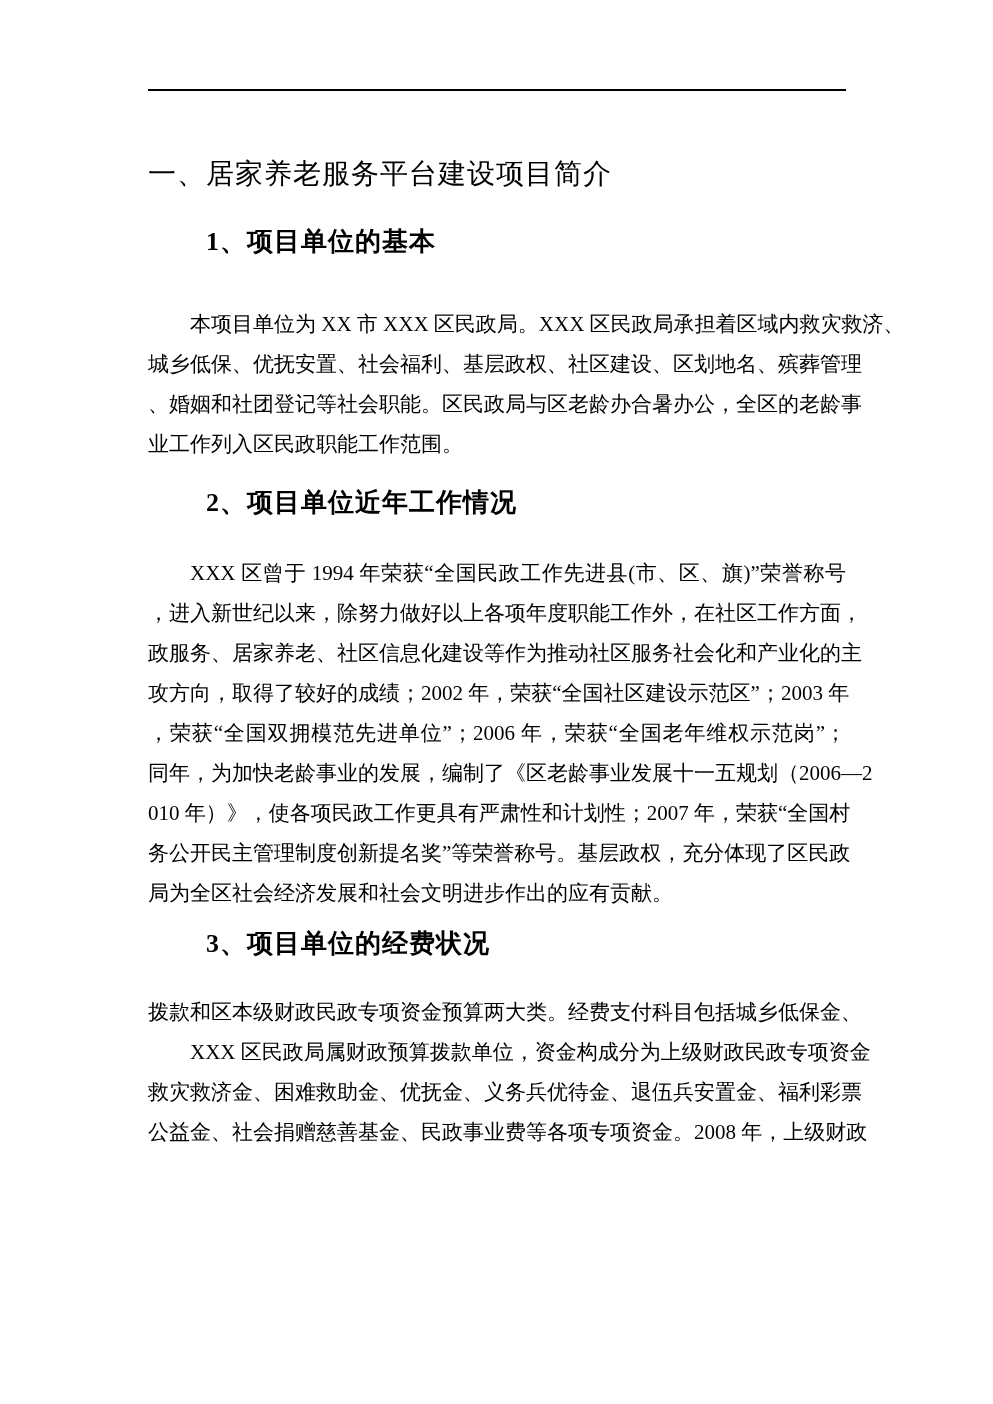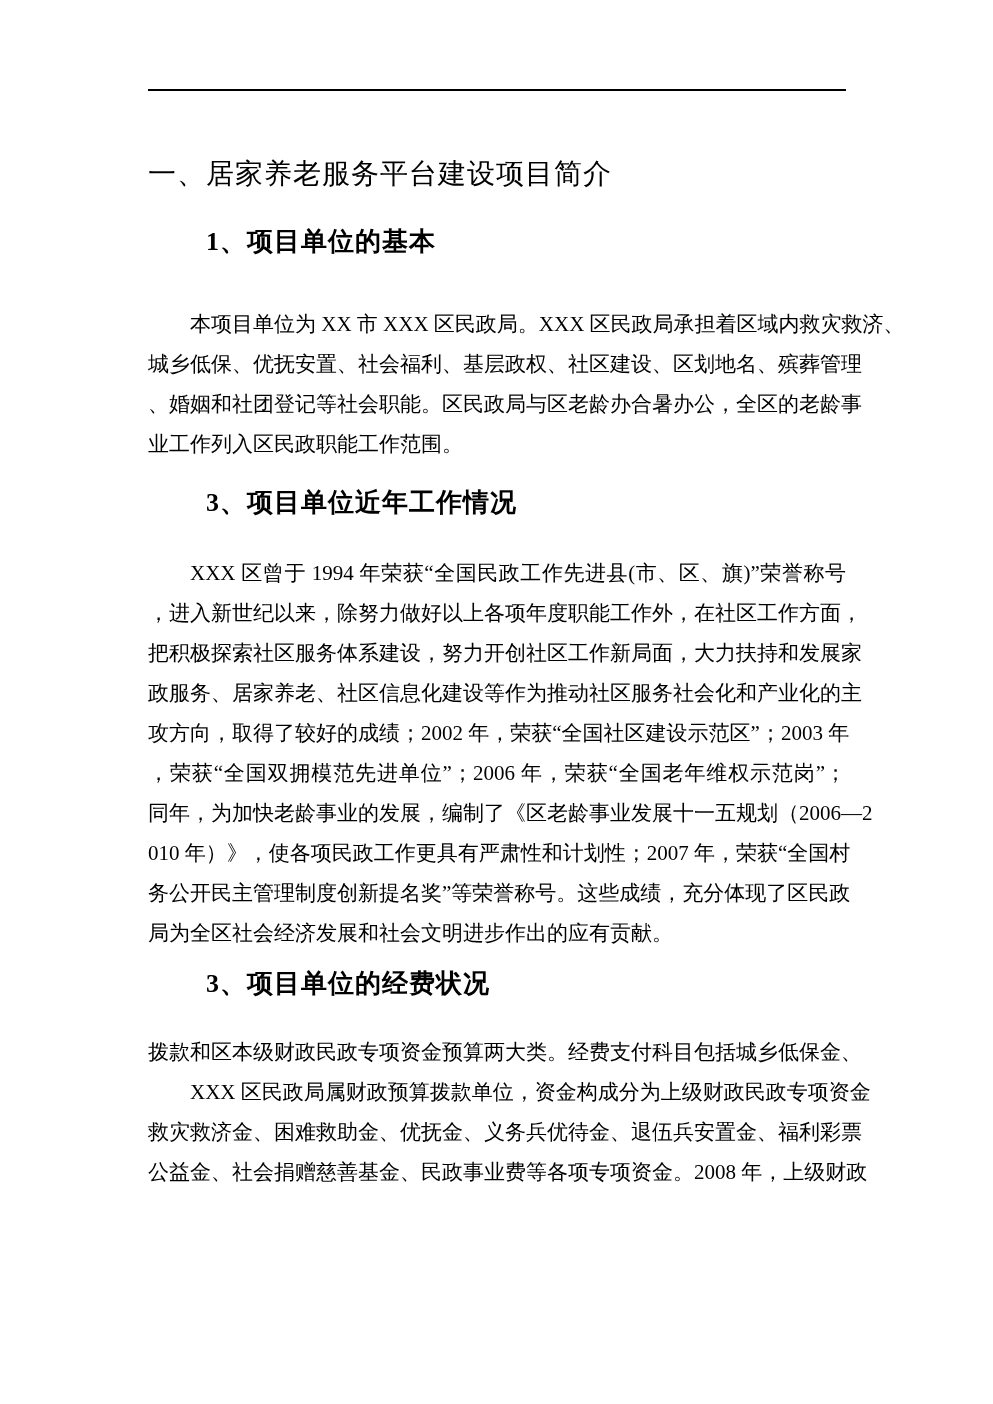--- a/index.html
+++ b/index.html
@@ -76,32 +76,31 @@
 
   <div class="subsection-heading sub1">1、项目单位的基本</div>
 
   <div class="para para1">
     <div class="line first">本项目单位为 XX 市 XXX 区民政局。XXX 区民政局承担着区域内救灾救济、</div>
     <div class="line">城乡低保、优抚安置、社会福利、基层政权、社区建设、区划地名、殡葬管理</div>
     <div class="line">、婚姻和社团登记等社会职能。区民政局与区老龄办合暑办公，全区的老龄事</div>
     <div class="line last">业工作列入区民政职能工作范围。</div>
   </div>
 
-  <div class="subsection-heading sub2">3、项目单位近年工作情况</div>
+  <div class="subsection-heading sub2">2、项目单位近年工作情况</div>
 
   <div class="para para2">
     <div class="line first">XXX 区曾于 1994 年荣获“全国民政工作先进县(市、区、旗)”荣誉称号</div>
     <div class="line">，进入新世纪以来，除努力做好以上各项年度职能工作外，在社区工作方面，</div>
-    <div class="line">把积极探索社区服务体系建设，努力开创社区工作新局面，大力扶持和发展家</div>
     <div class="line">政服务、居家养老、社区信息化建设等作为推动社区服务社会化和产业化的主</div>
     <div class="line">攻方向，取得了较好的成绩；2002 年，荣获“全国社区建设示范区”；2003 年</div>
     <div class="line">，荣获“全国双拥模范先进单位”；2006 年，荣获“全国老年维权示范岗”；</div>
     <div class="line">同年，为加快老龄事业的发展，编制了《区老龄事业发展十一五规划（2006—2</div>
     <div class="line">010 年）》，使各项民政工作更具有严肃性和计划性；2007 年，荣获“全国村</div>
-    <div class="line">务公开民主管理制度创新提名奖”等荣誉称号。这些成绩，充分体现了区民政</div>
+    <div class="line">务公开民主管理制度创新提名奖”等荣誉称号。基层政权，充分体现了区民政</div>
     <div class="line last">局为全区社会经济发展和社会文明进步作出的应有贡献。</div>
   </div>
 
   <div class="subsection-heading sub3">3、项目单位的经费状况</div>
 
   <div class="para para3">
     <div class="line">拨款和区本级财政民政专项资金预算两大类。经费支付科目包括城乡低保金、</div>
     <div class="line first">XXX 区民政局属财政预算拨款单位，资金构成分为上级财政民政专项资金</div>
     <div class="line">救灾救济金、困难救助金、优抚金、义务兵优待金、退伍兵安置金、福利彩票</div>
     <div class="line last">公益金、社会捐赠慈善基金、民政事业费等各项专项资金。2008 年，上级财政</div>

